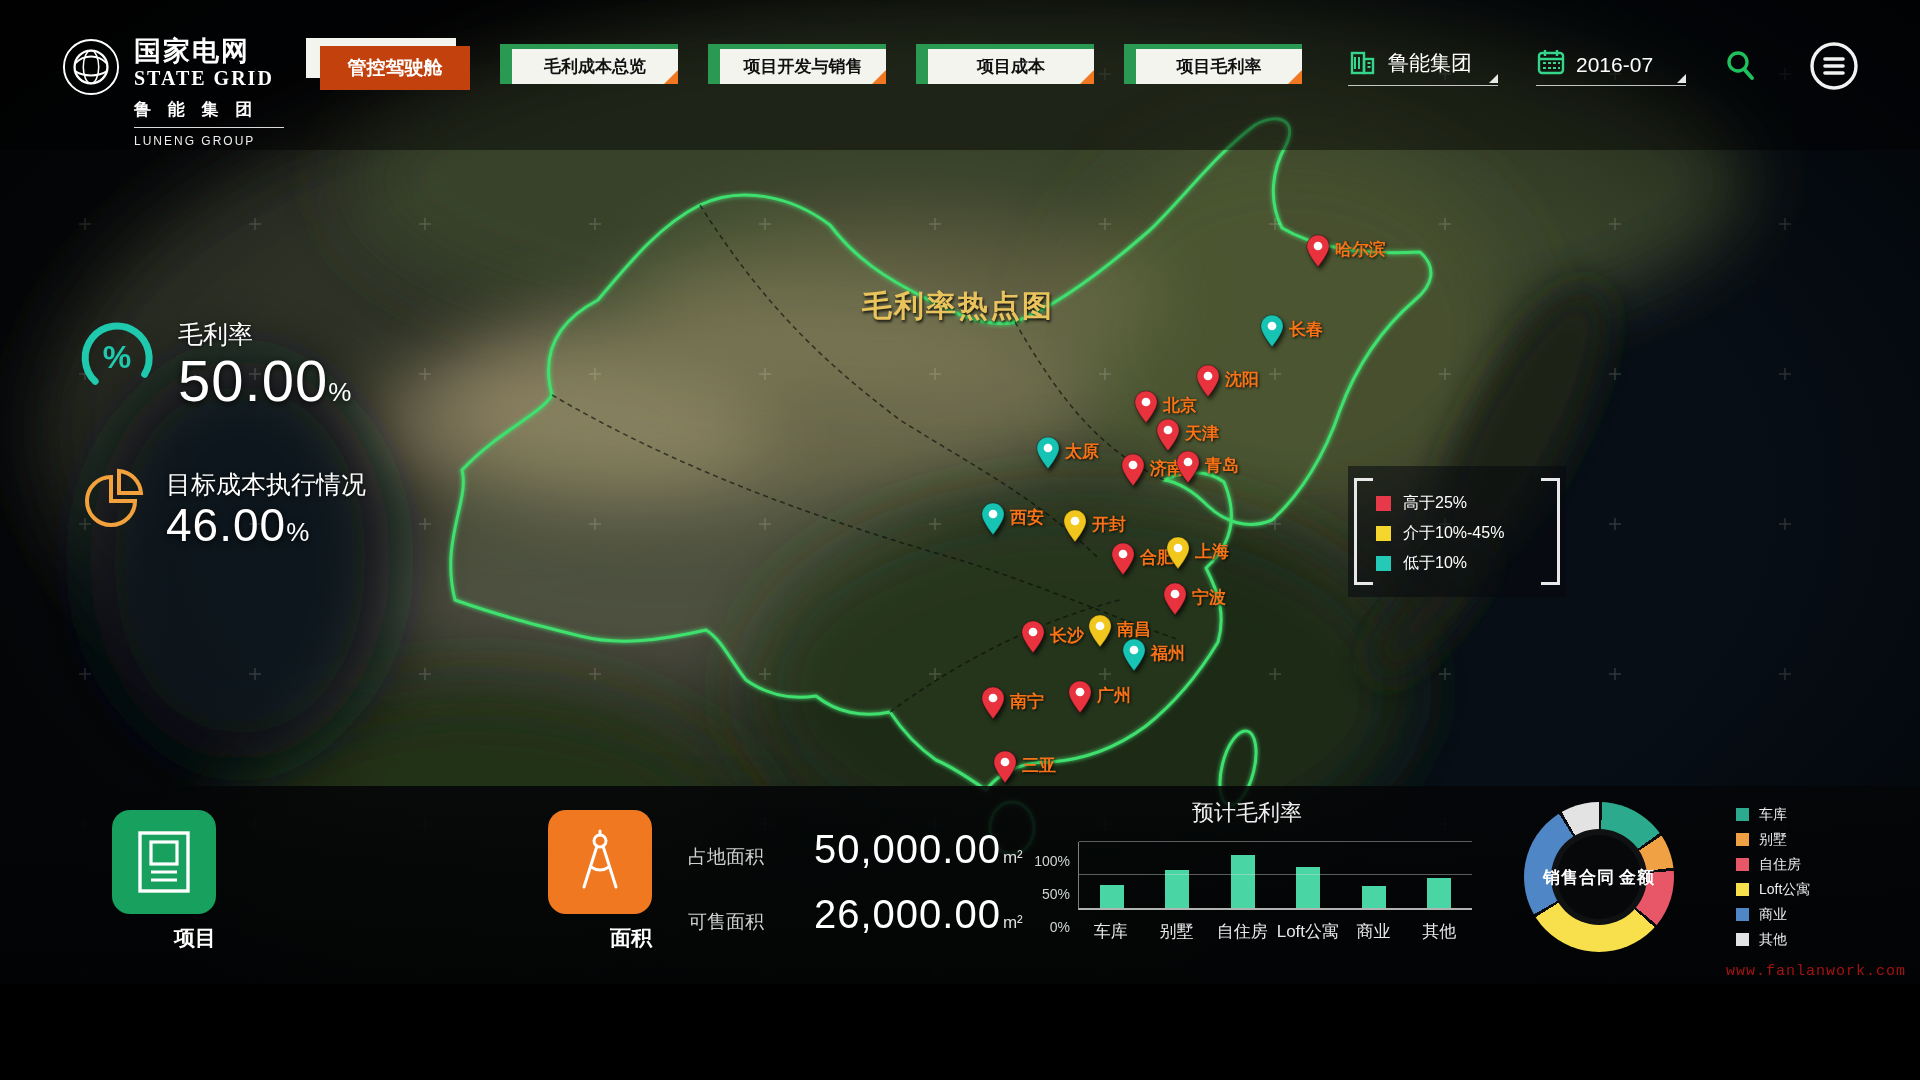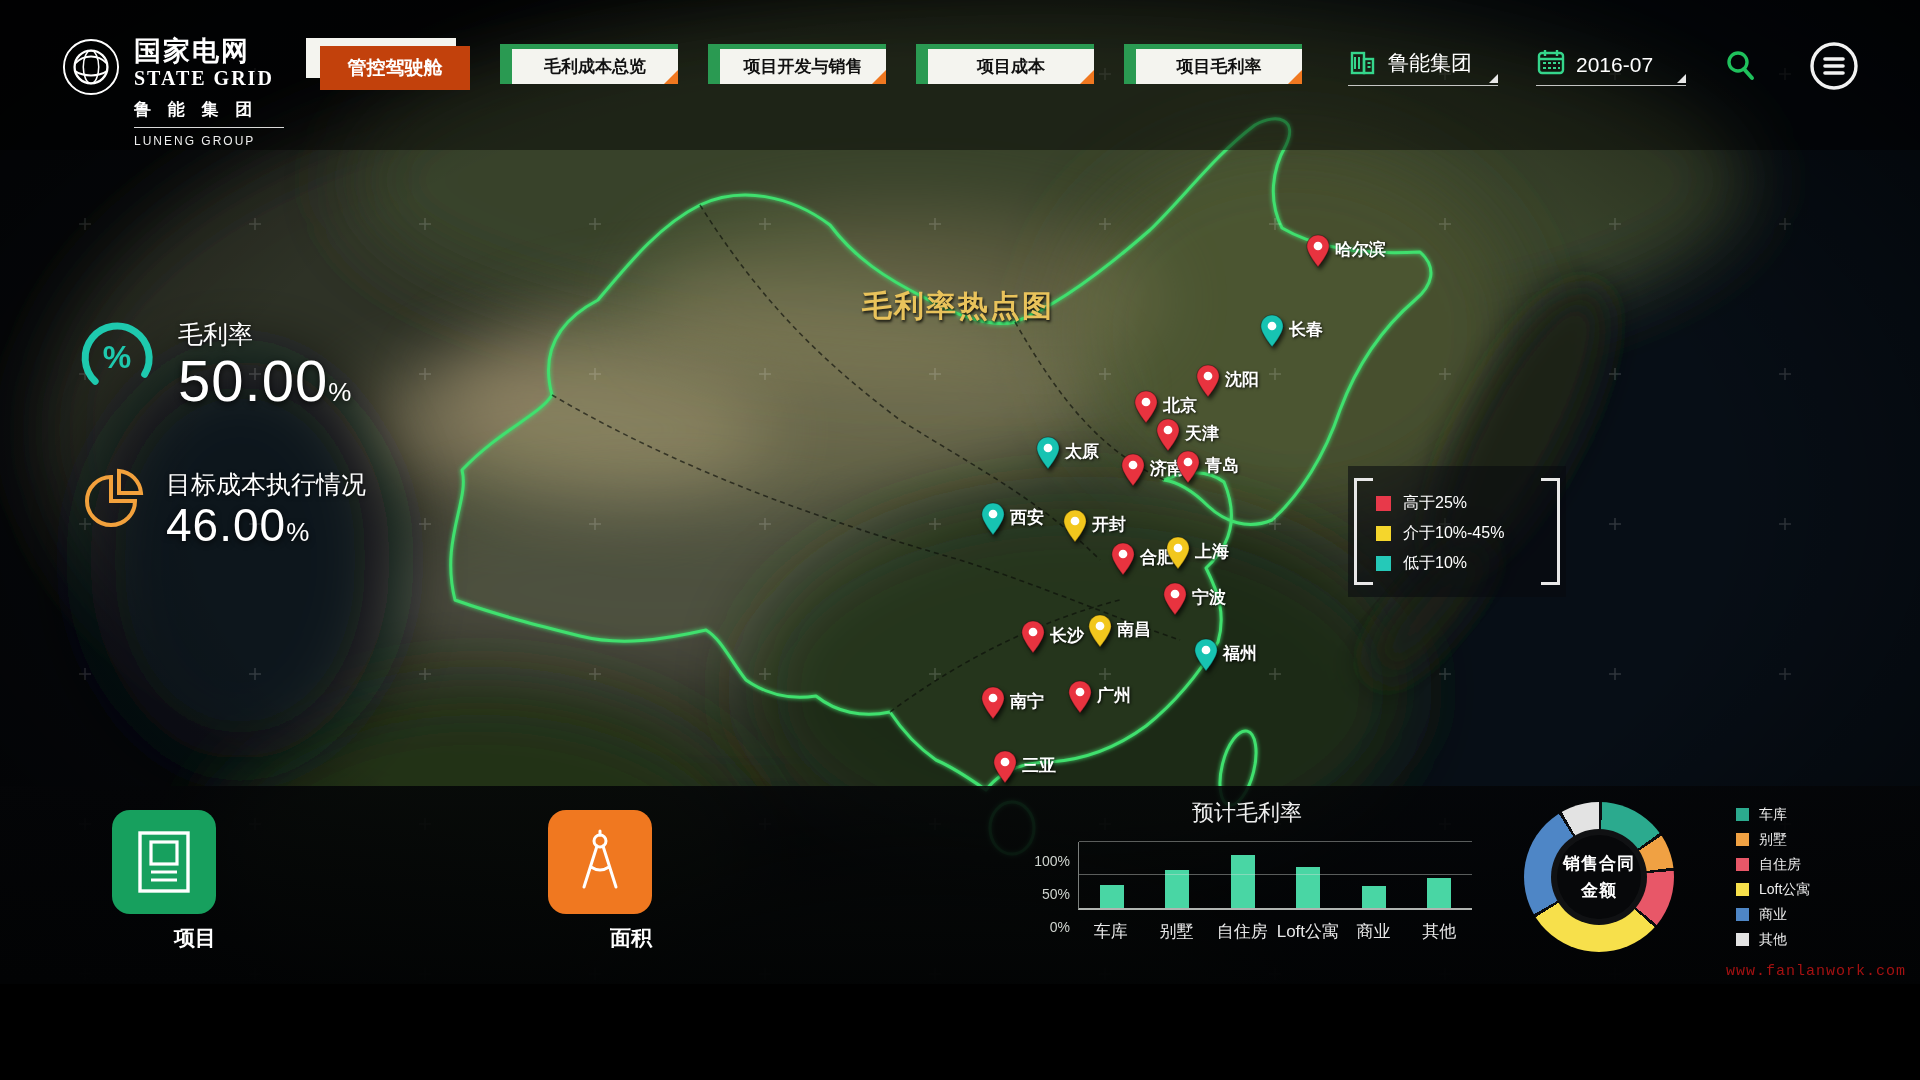--- a/index.html
+++ b/index.html
@@ -50,21 +50,21 @@
   .map-title{position:absolute;left:862px;top:286px;z-index:6;font-size:30px;font-weight:bold;color:#e9c35b;text-shadow:1px 2px 3px rgba(0,0,0,.85);letter-spacing:2px;}
   .map-legend{position:absolute;left:1348px;top:466px;width:218px;z-index:6;background:rgba(8,10,14,.55);padding:18px 10px 14px 28px;box-sizing:border-box;}
   .map-legend::before,.map-legend::after{content:"";position:absolute;top:12px;bottom:12px;width:16px;}
   .map-legend::before{left:6px;border-left:3px solid #e8e8e8;border-top:3px solid #e8e8e8;border-bottom:3px solid #e8e8e8;}
   .map-legend::after{right:6px;border-right:3px solid #e8e8e8;border-top:3px solid #e8e8e8;border-bottom:3px solid #e8e8e8;}
   .mleg-item{display:flex;align-items:center;gap:12px;margin:9px 0;}
   .mleg-swatch{width:15px;height:15px;}
   .mleg-label{font-size:16px;color:#fff;}
   .city{position:absolute;z-index:6;cursor:pointer;}
   .city svg{filter:drop-shadow(2px 3px 2px rgba(0,0,0,.65));}
-  .city-label{position:absolute;left:30px;top:4px;font-size:17px;font-weight:bold;color:#ffffff;white-space:nowrap;text-shadow:1px 1px 3px rgba(0,0,0,.9);}
+  .city-label{position:absolute;left:30px;top:4px;font-size:17px;font-weight:bold;color:#f97316;white-space:nowrap;text-shadow:1px 1px 3px rgba(0,0,0,.9);}
   
   .footer{position:absolute;left:0;bottom:0;width:100%;height:198px;z-index:7;background:linear-gradient(180deg,rgba(4,5,7,.88),rgba(2,3,4,.96));}
   .fcard{position:absolute;top:24px;display:flex;gap:36px;}
   .fcard-proj{left:112px;}
   .fcard-area{left:548px;}
   .fcard-iconblock{display:flex;flex-direction:column;align-items:flex-end;gap:10px;}
   .fcard-iconbox{width:104px;height:104px;border-radius:18px;display:flex;align-items:center;justify-content:center;}
   .fcard-name{font-size:21px;font-weight:bold;color:#fff;}
   .fcard-rows{display:flex;flex-direction:column;justify-content:center;gap:20px;margin-top:2px;}
   .frow{display:flex;align-items:baseline;gap:34px;}
@@ -79,21 +79,21 @@
   .gridline{position:absolute;left:0;right:0;height:1px;background:rgba(220,225,220,.4);}
   .bar-col{flex:1;display:flex;align-items:flex-end;justify-content:center;height:100%;}
   .bar{width:24px;background:#49d6a4;}
   .bar-cats{display:flex;margin-top:10px;}
   .bar-cat{flex:1;text-align:center;font-size:17px;color:#e8e8e8;}
   .ytick{position:absolute;right:calc(100% + 8px);transform:translateY(-50%);font-size:14px;color:#cfd4cf;white-space:nowrap;}
   
   .donut-block{position:absolute;left:1524px;top:16px;display:flex;gap:62px;}
   .donut{position:relative;width:150px;height:150px;border-radius:50%;}
   .donut::after{content:"";position:absolute;inset:27px;border-radius:50%;background:#07080a;box-shadow:inset 0 0 0 6px rgba(255,255,255,.04);}
-  .donut-center{position:absolute;inset:0;z-index:2;display:flex;flex-direction:column;align-items:center;justify-content:center;gap:4px;}
+  .donut-center{position:absolute;inset:0;z-index:2;display:flex;flex-direction:row;align-items:center;justify-content:center;gap:4px;}
   .donut-center div{font-size:17px;font-weight:bold;color:#fff;letter-spacing:1px;}
   .donut-legend{display:flex;flex-direction:column;justify-content:center;gap:7px;}
   .dleg-item{display:flex;align-items:center;gap:10px;}
   .dleg-swatch{width:13px;height:13px;}
   .dleg-label{font-size:14px;color:#eee;}
   .watermark{position:absolute;right:14px;bottom:4px;font-family:"Liberation Mono","DejaVu Sans Mono",monospace;font-size:15px;color:#a41111;letter-spacing:1px;}
 </style>
 </head>
 <body>
 
@@ -381,21 +381,21 @@
     </svg>
     <span class="city-label">长沙</span>
   </div>
       <div class="city" style="left: 1087px; top: 614px;">
     <svg width="26" height="34" viewBox="0 0 24 32">
       <path class="pin-body" d="M12 1 C6 1 1.5 5.6 1.5 11.5 C1.5 18.5 12 31 12 31 C12 31 22.5 18.5 22.5 11.5 C22.5 5.6 18 1 12 1 Z" fill="#F2C71D" stroke="rgba(0,0,0,0.35)"></path>
       <circle cx="12" cy="11.3" r="4.1" fill="#fff"></circle>
     </svg>
     <span class="city-label">南昌</span>
   </div>
-      <div class="city" style="left: 1193px; top: 638px; text-decoration: underline;">
+      <div class="city" style="left: 1121px; top: 638px; text-decoration: underline;">
     <svg width="26" height="34" viewBox="0 0 24 32">
       <path class="pin-body" d="M12 1 C6 1 1.5 5.6 1.5 11.5 C1.5 18.5 12 31 12 31 C12 31 22.5 18.5 22.5 11.5 C22.5 5.6 18 1 12 1 Z" fill="#17C3B2" stroke="rgba(0,0,0,0.35)"></path>
       <circle cx="12" cy="11.3" r="4.1" fill="#fff"></circle>
     </svg>
     <span class="city-label">福州</span>
   </div>
       <div class="city" style="left: 980px; top: 686px;">
     <svg width="26" height="34" viewBox="0 0 24 32">
       <path class="pin-body" d="M12 1 C6 1 1.5 5.6 1.5 11.5 C1.5 18.5 12 31 12 31 C12 31 22.5 18.5 22.5 11.5 C22.5 5.6 18 1 12 1 Z" fill="#E8333F" stroke="rgba(0,0,0,0.35)"></path>
       <circle cx="12" cy="11.3" r="4.1" fill="#fff"></circle>
@@ -436,20 +436,30 @@
     <div class="fcard fcard-area">
       <div class="fcard-iconblock">
         <div class="fcard-iconbox" id="area-iconbox" style="background: rgb(240, 120, 32);">
           <svg width="56" height="66" viewBox="0 0 56 66">
             <circle cx="28" cy="12" r="6" fill="none" stroke="#fff" stroke-width="3"></circle>
             <path d="M28 2v4 M25 17 L12 58 M31 17 L44 58 M19 38 Q28 44 37 38" fill="none" stroke="#fff" stroke-width="3" stroke-linecap="round"></path>
           </svg>
         </div>
         <span class="fcard-name">面积</span>
       </div>
+      <div class="fcard-rows" id="area-rows">
+          <div class="frow">
+    <span class="frow-label">占地面积</span>
+    <span><span class="frow-value">50,000.00</span><span class="frow-unit">m²</span></span>
+  </div>
+          <div class="frow">
+    <span class="frow-label">可售面积</span>
+    <span><span class="frow-value">26,000.00</span><span class="frow-unit">m²</span></span>
+  </div>
+        </div>
     </div>
 
     <div class="barchart">
       <div class="barchart-title">预计毛利率</div>
       <div class="bar-wrap">
         <div class="bar-plot" id="bar-plot">
             <div class="gridline" style="bottom: 50%;"></div>
             <div class="gridline" style="bottom: 100%;"></div>
             <div class="bar-col">
               <div class="bar" style="height: 35%; background: rgb(73, 214, 164);"></div>

